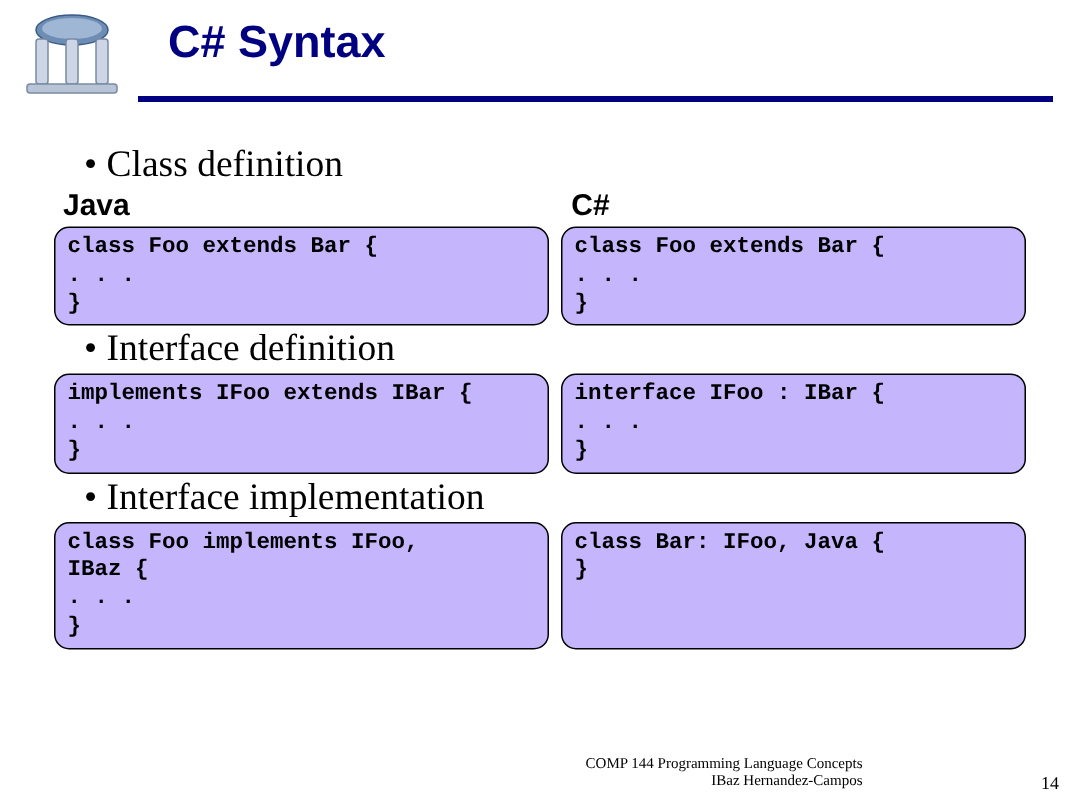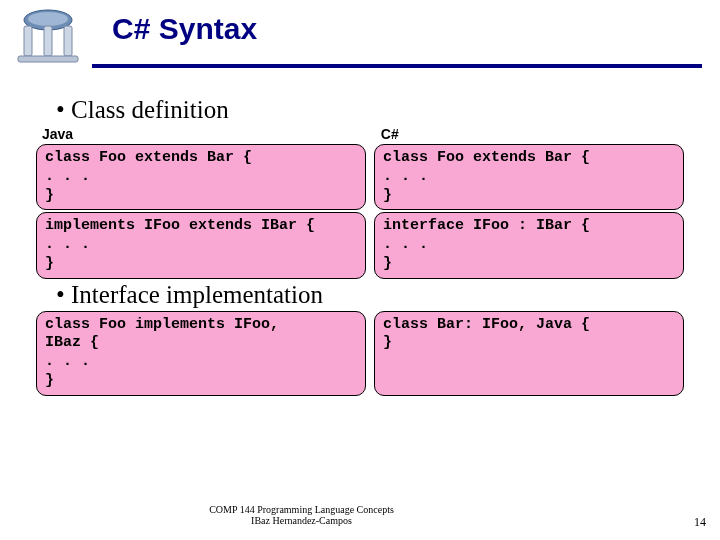--- a/index.html
+++ b/index.html
@@ -54,21 +54,21 @@
     margin: 2px 0 2px 20px;
   }
   .bullet::before {
     content: "•  ";
   }
   .col-headers {
     display: flex;
     margin: 2px 0 2px 0;
   }
   .col-header {
-    font-size: 14px;
+    font-size: 20px;
     font-weight: bold;
     color: #000;
   }
   .col-header.left {
     width: 338px;
     padding-left: 6px;
   }
   .col-header.right {
     width: 320px;
     padding-left: 6px;
@@ -81,34 +81,34 @@
   .code-box {
     border: 1.5px solid #000;
     border-radius: 10px;
     padding: 4px 8px 4px 8px;
     font-family: "Courier New", Courier, monospace;
     font-size: 15px;
     font-weight: bold;
     line-height: 1.25;
     box-sizing: border-box;
     white-space: pre;
-    background: #f9a8d4;
+    background: #c4b5fd;
   }
   .code-box.left {
     width: 330px;
   }
   .code-box.right {
     width: 310px;
   }
   .footer {
     position: absolute;
     bottom: 14px;
-    left: 16px;
+    left: 4px;
     width: 571px;
-    text-align: center;
+    text-align: right;
     font-family: "Times New Roman", Times, serif;
     font-size: 10px;
     color: #000;
     line-height: 1.1;
   }
   .slidenum {
     position: absolute;
     right: 14px;
     bottom: 10px;
     font-family: "Times New Roman", Times, serif;
@@ -144,20 +144,21 @@
 
     <div class="code-row">
       <div class="code-box left">class Foo extends Bar {
 . . .
 }</div>
       <div class="code-box right">class Foo extends Bar {
 . . .
 }</div>
     </div>
 
+    <div class="bullet">Interface definition</div>
 
     <div class="code-row">
       <div class="code-box left">implements IFoo extends IBar {
 . . .
 }</div>
       <div class="code-box right">interface IFoo : IBar {
 . . .
 }</div>
     </div>
 

